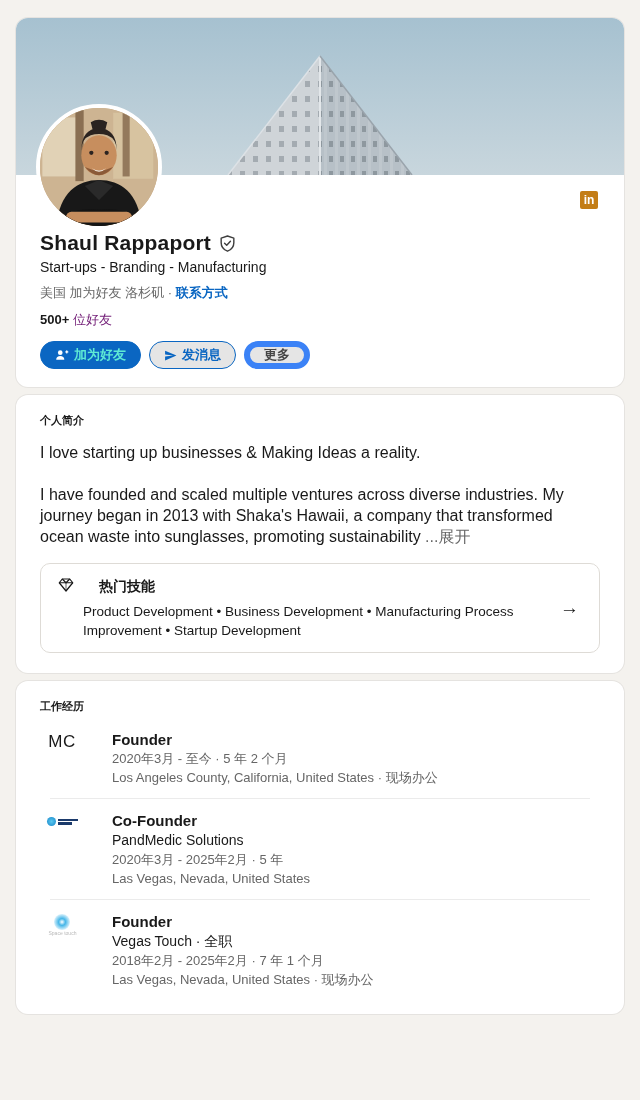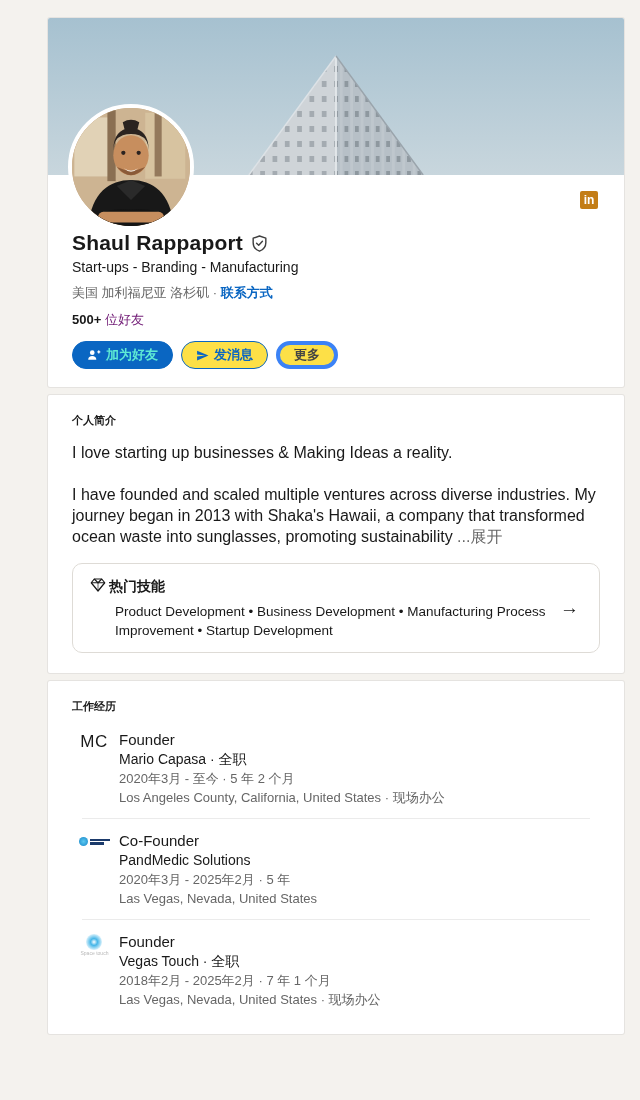--- a/index.html
+++ b/index.html
@@ -1,18 +1,18 @@
 <!DOCTYPE html>
 <html><head>
 <meta charset="utf-8">
 <style>
   * { margin:0; padding:0; box-sizing:border-box; }
   html,body { width:640px; background:#f4f2ee; font-family:"Liberation Sans", sans-serif; color:#191919; }
   .page { width:640px; min-height:1100px; padding:18px 16px 6px; }
-  .card { background:#fff; border-radius:2px; box-shadow:0 0 0 1px rgba(0,0,0,0.06); margin-bottom:8px; overflow:hidden;margin-left:32px; }
+  .card { background:#fff; border-radius:12px; box-shadow:0 0 0 1px rgba(0,0,0,0.06); margin-bottom:8px; overflow:hidden; }
 
   
   .banner { position:relative; height:157px; }
   .banner svg { display:block; width:100%; height:100%; }
   .avatar { position:absolute; left:20px; top:86px; width:126px; height:126px; border-radius:50%;
             border:4px solid #fff; overflow:hidden; background:#c9ab87; z-index:3; }
   .avatar svg { display:block; width:100%; height:100%; }
   .profile-body { position:relative; padding:56px 24px 18px; }
   .li-badge { position:absolute; right:26px; top:16px; width:18px; height:18px; background:#c37d16;
               border-radius:2px; color:#fff; font-size:12px; font-weight:bold; text-align:center; line-height:19px; }
@@ -20,45 +20,45 @@
   .name { font-size:21px; font-weight:bold; letter-spacing:.2px; }
   .verify-icon svg { display:block; }
   .headline { font-size:14px; margin-top:4px; }
   .loc-row { font-size:13px; color:#666; margin-top:9px; }
   .contact-link { color:#0a66c2; font-weight:bold; cursor:pointer; }
   .conn-row { font-size:13px; margin-top:9px; }
   .conn-count { font-weight:bold; color:#191919; }
   .conn-label { color:#701a75; }
   .btn-row { display:flex; gap:8px; margin-top:12px; }
   .btn { display:inline-flex; align-items:center; gap:5px; height:28px; padding:0 14px; border-radius:14px;
-         font-size:13px; font-weight:bold; cursor:pointer; background:#fde047; font-family:inherit; }
+         font-size:13px; font-weight:bold; cursor:pointer; background:#e5e5e5; font-family:inherit; }
   .btn svg { display:block; }
   .btn-primary { background:#0a66c2; color:#5eead4; border:1px solid #0a66c2; }
   .btn-outline-blue { color:#0a66c2; border:1.5px solid #0a66c2; }
-  .btn-outline-gray { color:#444; border:4px solid #3b82f6; }
+  .btn-outline-gray { color:#444; border:6px solid #3b82f6; }
 
   
   .card-inner { padding:18px 24px 20px; }
   .section-title { font-size:11px; font-weight:bold; }
   .about-text { font-size:16px; line-height:21px; margin-top:14px; }
   .about-text p + p { margin-top:21px; }
   .expand-link { color:#666; cursor:pointer; }
   .skills-box { display:flex; align-items:center; border:1px solid #dedbd6; border-radius:10px;
                 margin-top:16px; padding:12px 16px; }
   .skills-main { flex:1; }
-  .skills-title-row { display:flex; align-items:center; gap:2px; font-size:14px; font-weight:bold; }
+  .skills-title-row { display:flex; align-items:center; gap:24px; font-size:14px; font-weight:bold; }
   .skills-text { font-size:13.5px; line-height:19px; margin-top:5px; padding-left:26px; }
   .skills-arrow { font-size:19px; padding:0 4px 0 12px; cursor:pointer; color:#191919; }
 
   
   .exp-list { margin-top:4px; }
-  .exp-entry { display:flex; gap:3px; padding:12px 0 11px; }
+  .exp-entry { display:flex; gap:28px; padding:12px 0 11px; }
   .exp-logo { width:44px; min-width:44px; display:flex; flex-direction:column; align-items:center; padding-top:2px; }
   .exp-content { flex:1; }
-  .exp-title { font-size:15px; font-weight:normal; line-height:19px; }
+  .exp-title { font-size:15px; font-weight:bold; line-height:19px; }
   .exp-company { font-size:14px; line-height:19px; margin-top:1px; }
   .exp-dates, .exp-loc { font-size:13px; color:#666; line-height:18px; margin-top:1px; }
   .exp-desc { font-size:14px; line-height:20px; margin-top:9px; }
   .divider { border-top:1px solid #ebebeb; margin:0 10px; }
 
   
   .logo-mc { font-size:17px; font-weight:300; letter-spacing:.5px; color:#191919; }
   .logo-pm { display:flex; align-items:center; gap:2px; margin-top:4px; }
   .logo-pm .pm-circle { width:9px; height:9px; border-radius:50%; background:radial-gradient(#5bc8f0,#1686c9); }
   .logo-pm .pm-lines span { display:block; height:2.5px; background:#1b3a6b; margin:1px 0; }
@@ -125,21 +125,21 @@
         <span class="name">Shaul Rappaport</span>
         <span class="verify-icon">
           <svg width="19" height="19" viewBox="0 0 24 24" fill="none" stroke="#3f3f3f" stroke-width="1.8" stroke-linecap="round" stroke-linejoin="round">
             <path d="M12 2.5 L20 5.3 V11 C20 16.2 16.6 19.9 12 21.7 C7.4 19.9 4 16.2 4 11 V5.3 Z"></path>
             <polyline points="8.3,11.7 11,14.3 15.7,9.2"></polyline>
           </svg>
         </span>
       </div>
       <div class="headline">Start-ups - Branding - Manufacturing</div>
       <div class="loc-row">
-        <span>美国 加利福尼亚 洛杉矶</span><span> · </span><span class="contact-link">联系方式</span>
+        <span>美国 加为好友 洛杉矶</span><span> · </span><span class="contact-link">联系方式</span>
       </div>
       <div class="conn-row">
         <span class="conn-count">500+ </span><span class="conn-label">位好友</span>
       </div>
       <div class="btn-row">
         <button class="btn btn-primary">
           <span>
             <svg width="14" height="14" viewBox="0 0 24 24" fill="#ffffff">
               <circle cx="9" cy="8" r="4"></circle>
               <path d="M2 20 C2 15.5 5 13.5 9 13.5 C13 13.5 16 15.5 16 20 Z"></path>
@@ -195,21 +195,20 @@
     <div class="card-inner" style="padding-bottom:14px;">
       <h2 class="section-title">工作经历</h2>
       <div class="exp-list">
 
         <div class="exp-entry">
           <div class="exp-logo">
             <span class="logo-mc">MC</span>
           </div>
           <div class="exp-content">
             <div class="exp-title">Founder</div>
-            <div class="exp-company">Mario Capasa · 全职</div>
             <div class="exp-dates">2020年3月 - 至今 · 5 年 2 个月</div>
             <div class="exp-loc">Los Angeles County, California, United States · 现场办公</div>
           </div>
         </div>
         <div class="divider"></div>
 
         <div class="exp-entry">
           <div class="exp-logo">
             <span class="logo-pm">
               <span class="pm-circle"></span>

